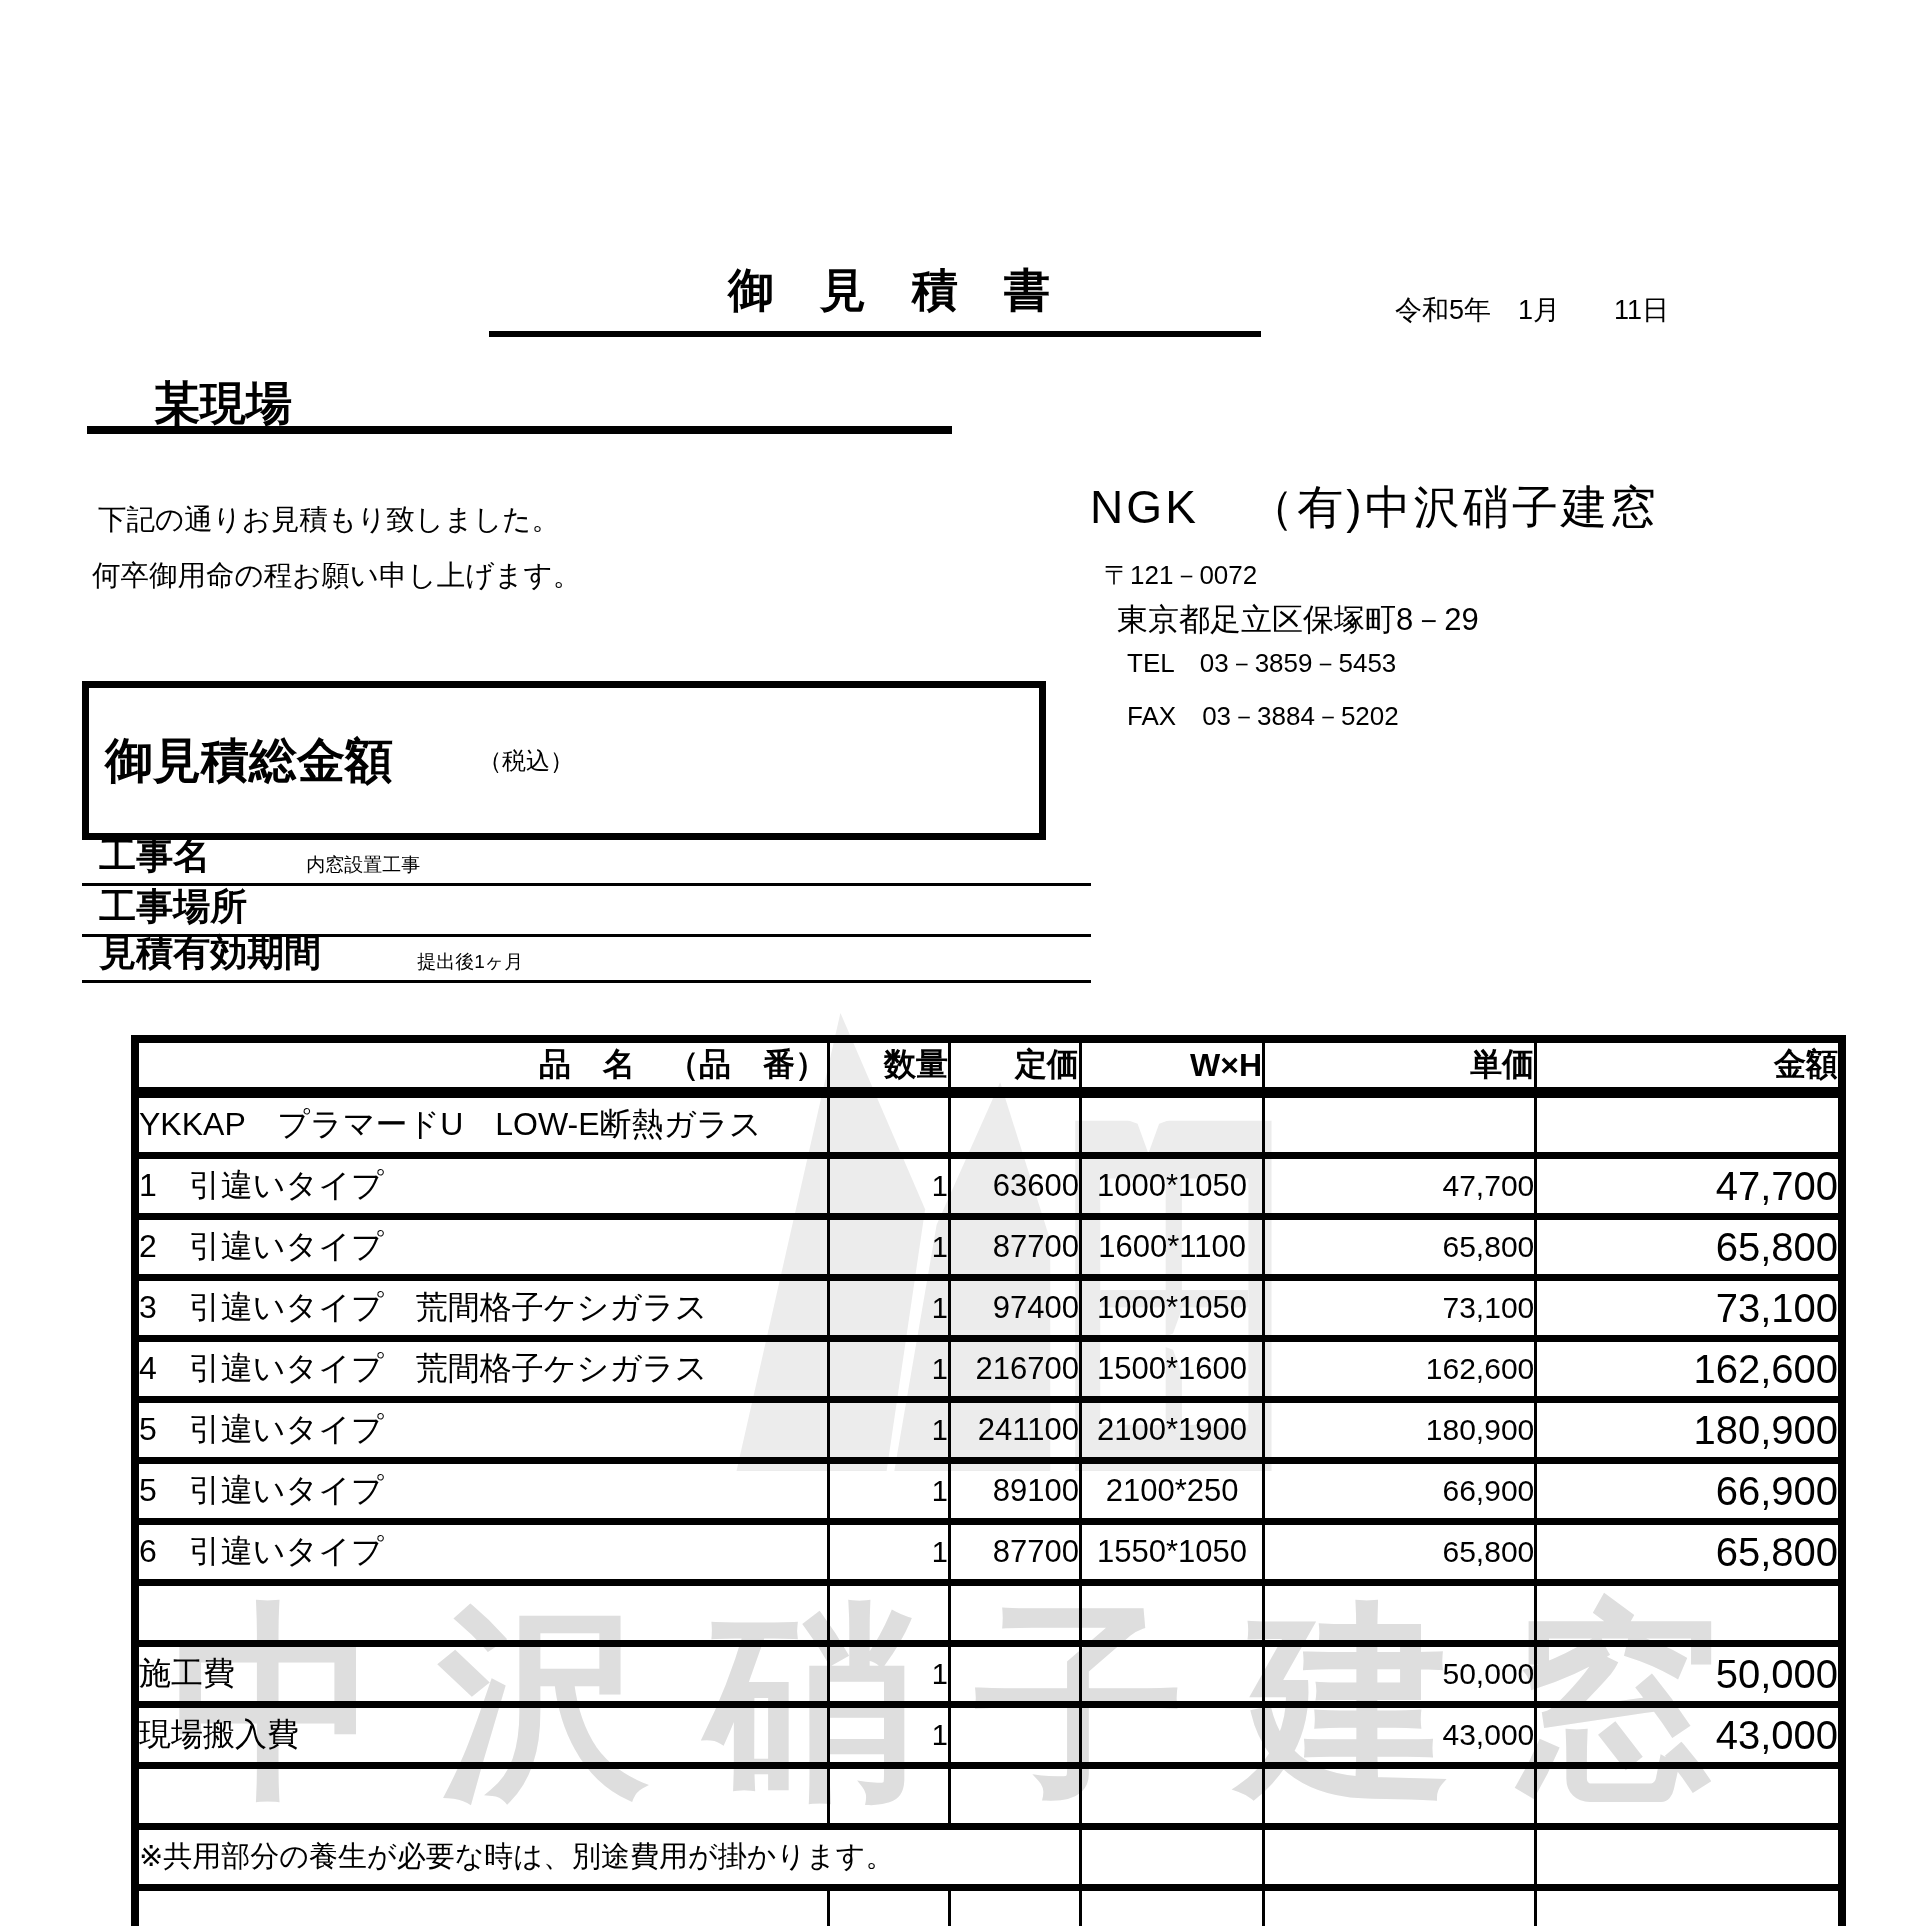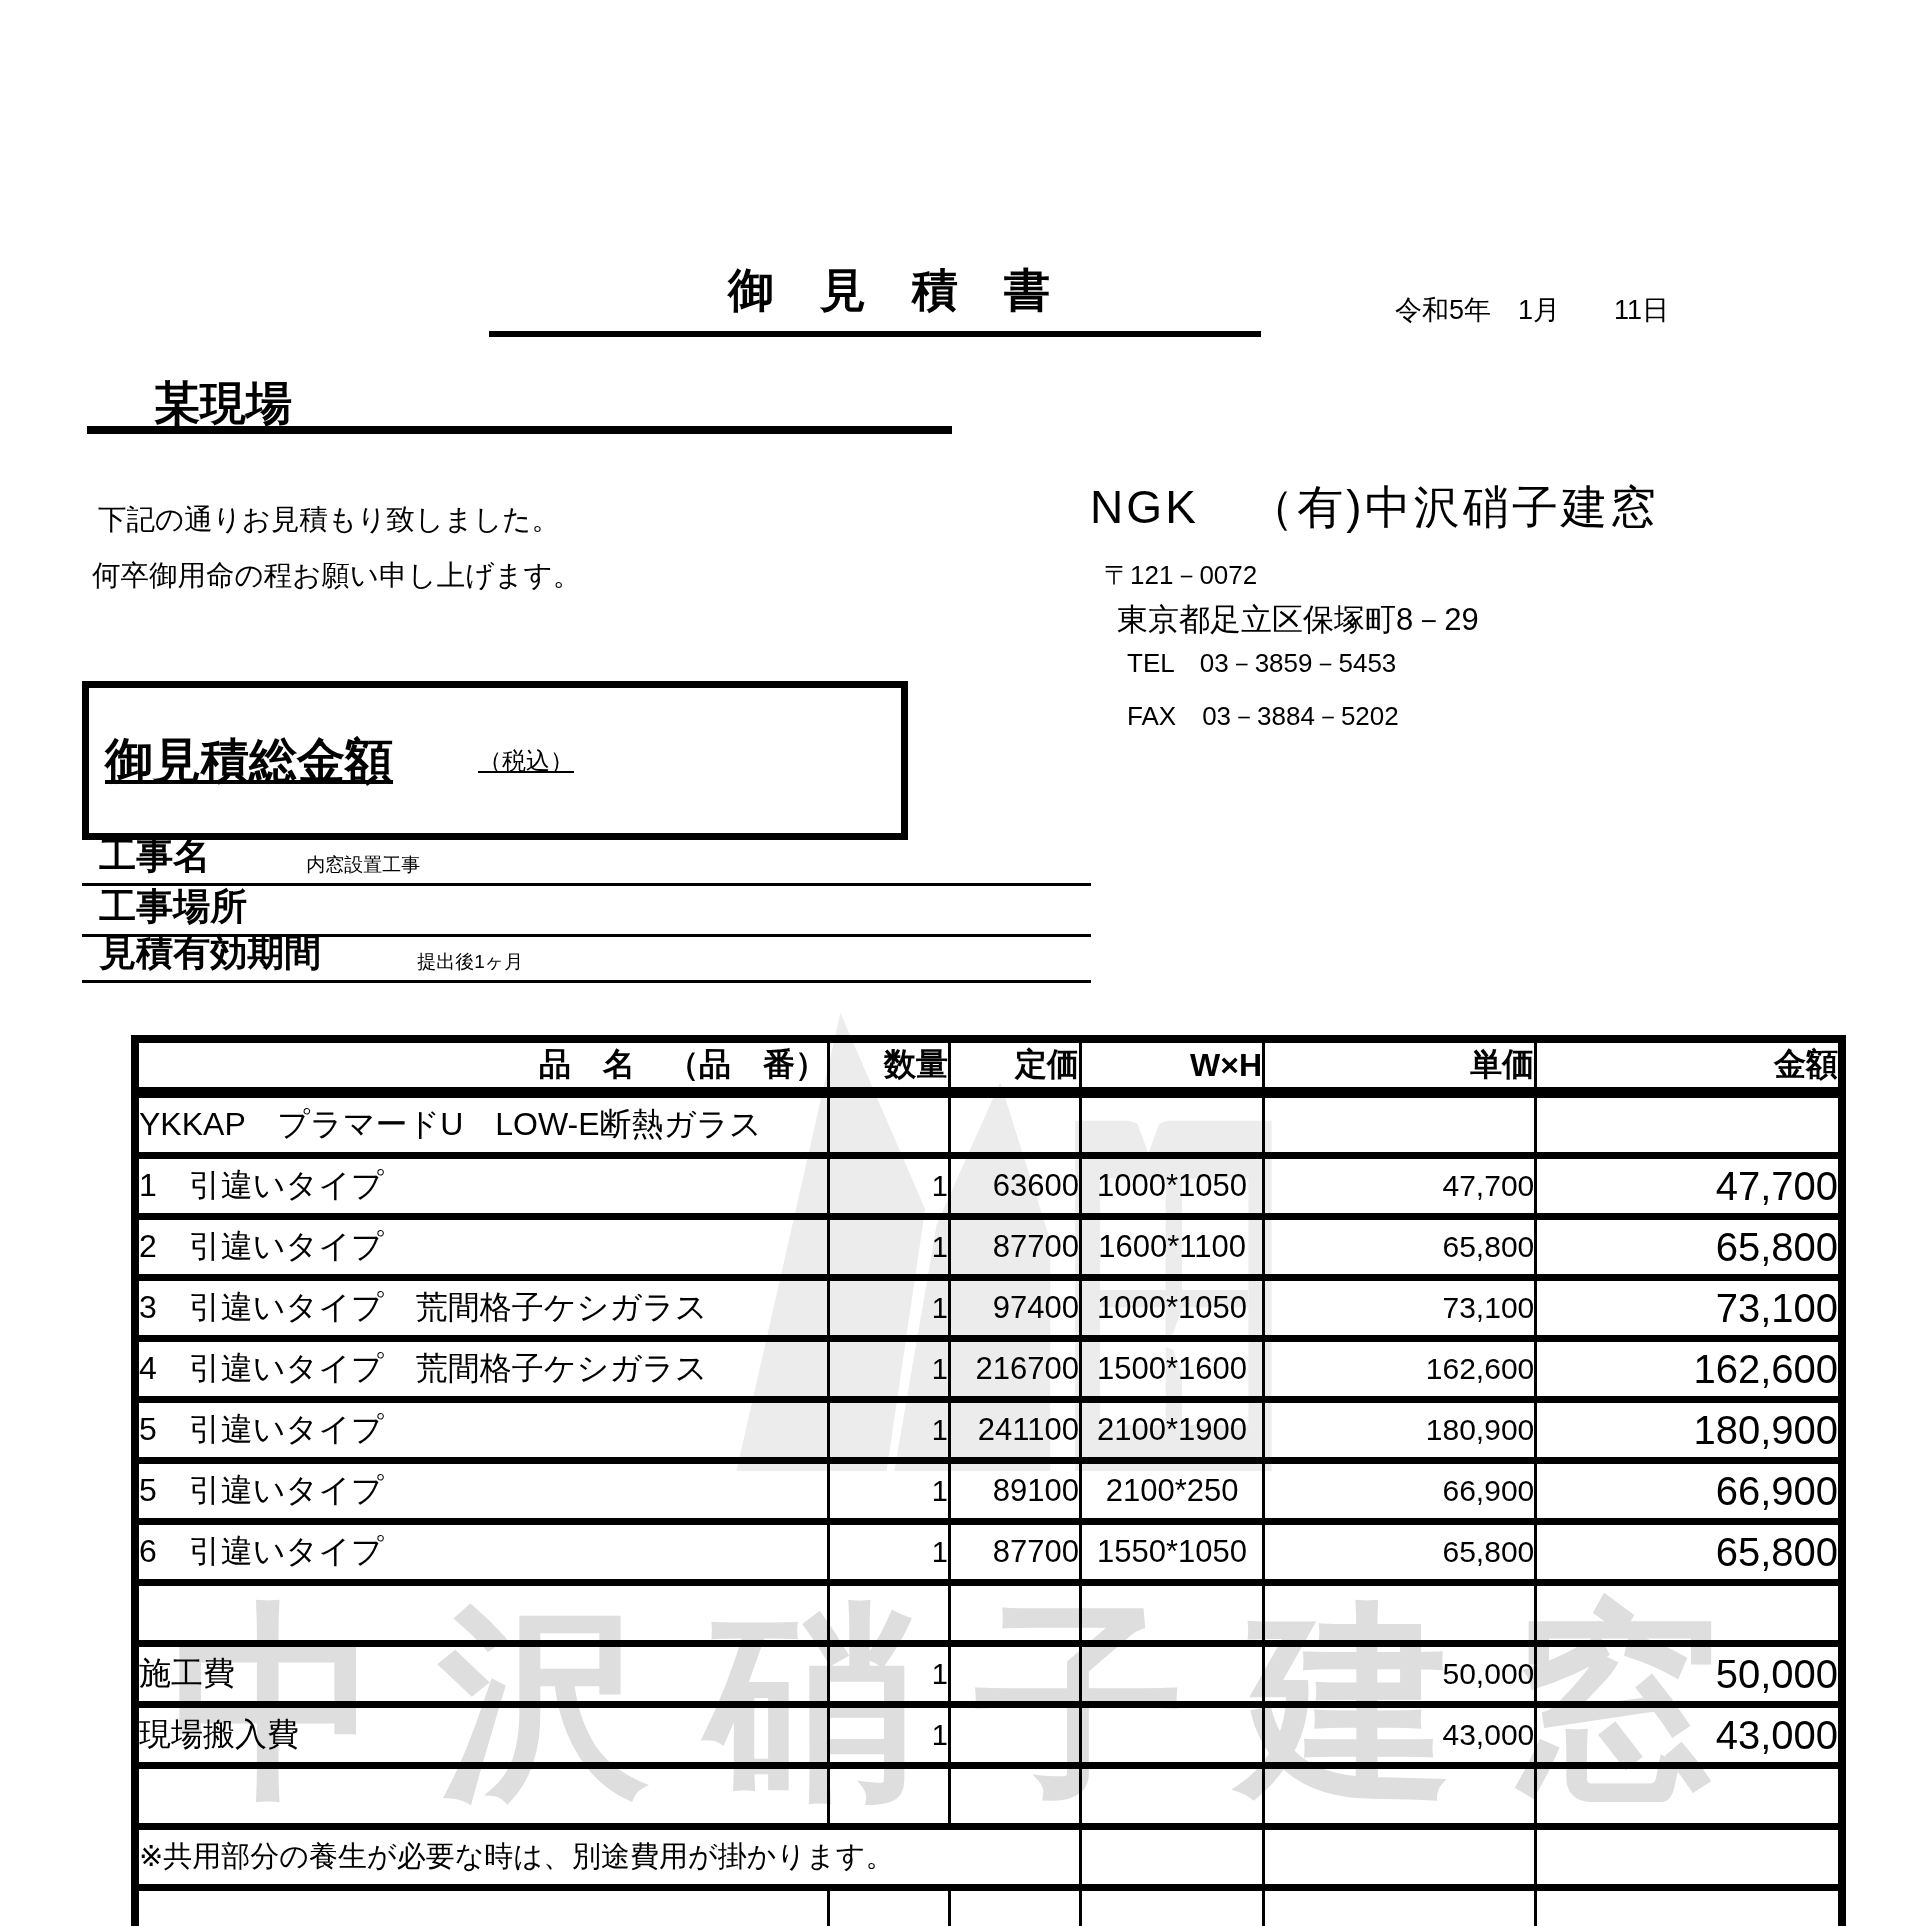--- a/index.html
+++ b/index.html
@@ -29,23 +29,23 @@
   .client-underline{position:absolute;left:87px;top:426px;width:865px;height:8px;background:#000;z-index:2;}
   .greet1{position:absolute;left:98px;top:501px;font-size:28.5px;white-space:nowrap;z-index:2;}
   .greet2{position:absolute;left:92px;top:557px;font-size:28.5px;white-space:nowrap;z-index:2;}
   .co-name{position:absolute;left:1090px;top:477px;font-size:46px;letter-spacing:3.1px;white-space:nowrap;z-index:2;}
   .co-postal{position:absolute;left:1104px;top:558px;font-size:26px;white-space:nowrap;z-index:2;}
   .co-addr{position:absolute;left:1117px;top:599px;font-size:31px;white-space:nowrap;z-index:2;}
   .co-tel{position:absolute;left:1127px;top:646px;font-size:26px;white-space:nowrap;z-index:2;}
   .co-fax{position:absolute;left:1127px;top:699px;font-size:26px;white-space:nowrap;z-index:2;}
   
   .sum-box{
-    position:absolute;left:82px;top:681px;width:826px;height:159px;
+    position:absolute;left:82px;top:681px;width:964px;height:159px;
     border:7.7px solid #000;box-sizing:border-box;
-    display:flex;align-items:center;background:#fff;z-index:2;text-decoration:underline;
+    display:flex;align-items:center;background:#fff;z-index:2;
   }
   .sum-label{font-size:48px;font-weight:bold;margin-left:16px;white-space:nowrap;}
   .sum-amount{font-size:58px;margin-left:64px;white-space:nowrap;}
   .sum-tax{font-size:24px;margin-left:85px;white-space:nowrap;}
   
   .meta{
     position:absolute;left:82px;width:1009px;box-sizing:border-box;
     border-bottom:3.9px solid #000;display:flex;align-items:flex-end;
     padding:0 0 2.3px 17.3px;z-index:2;background:transparent;
   }

